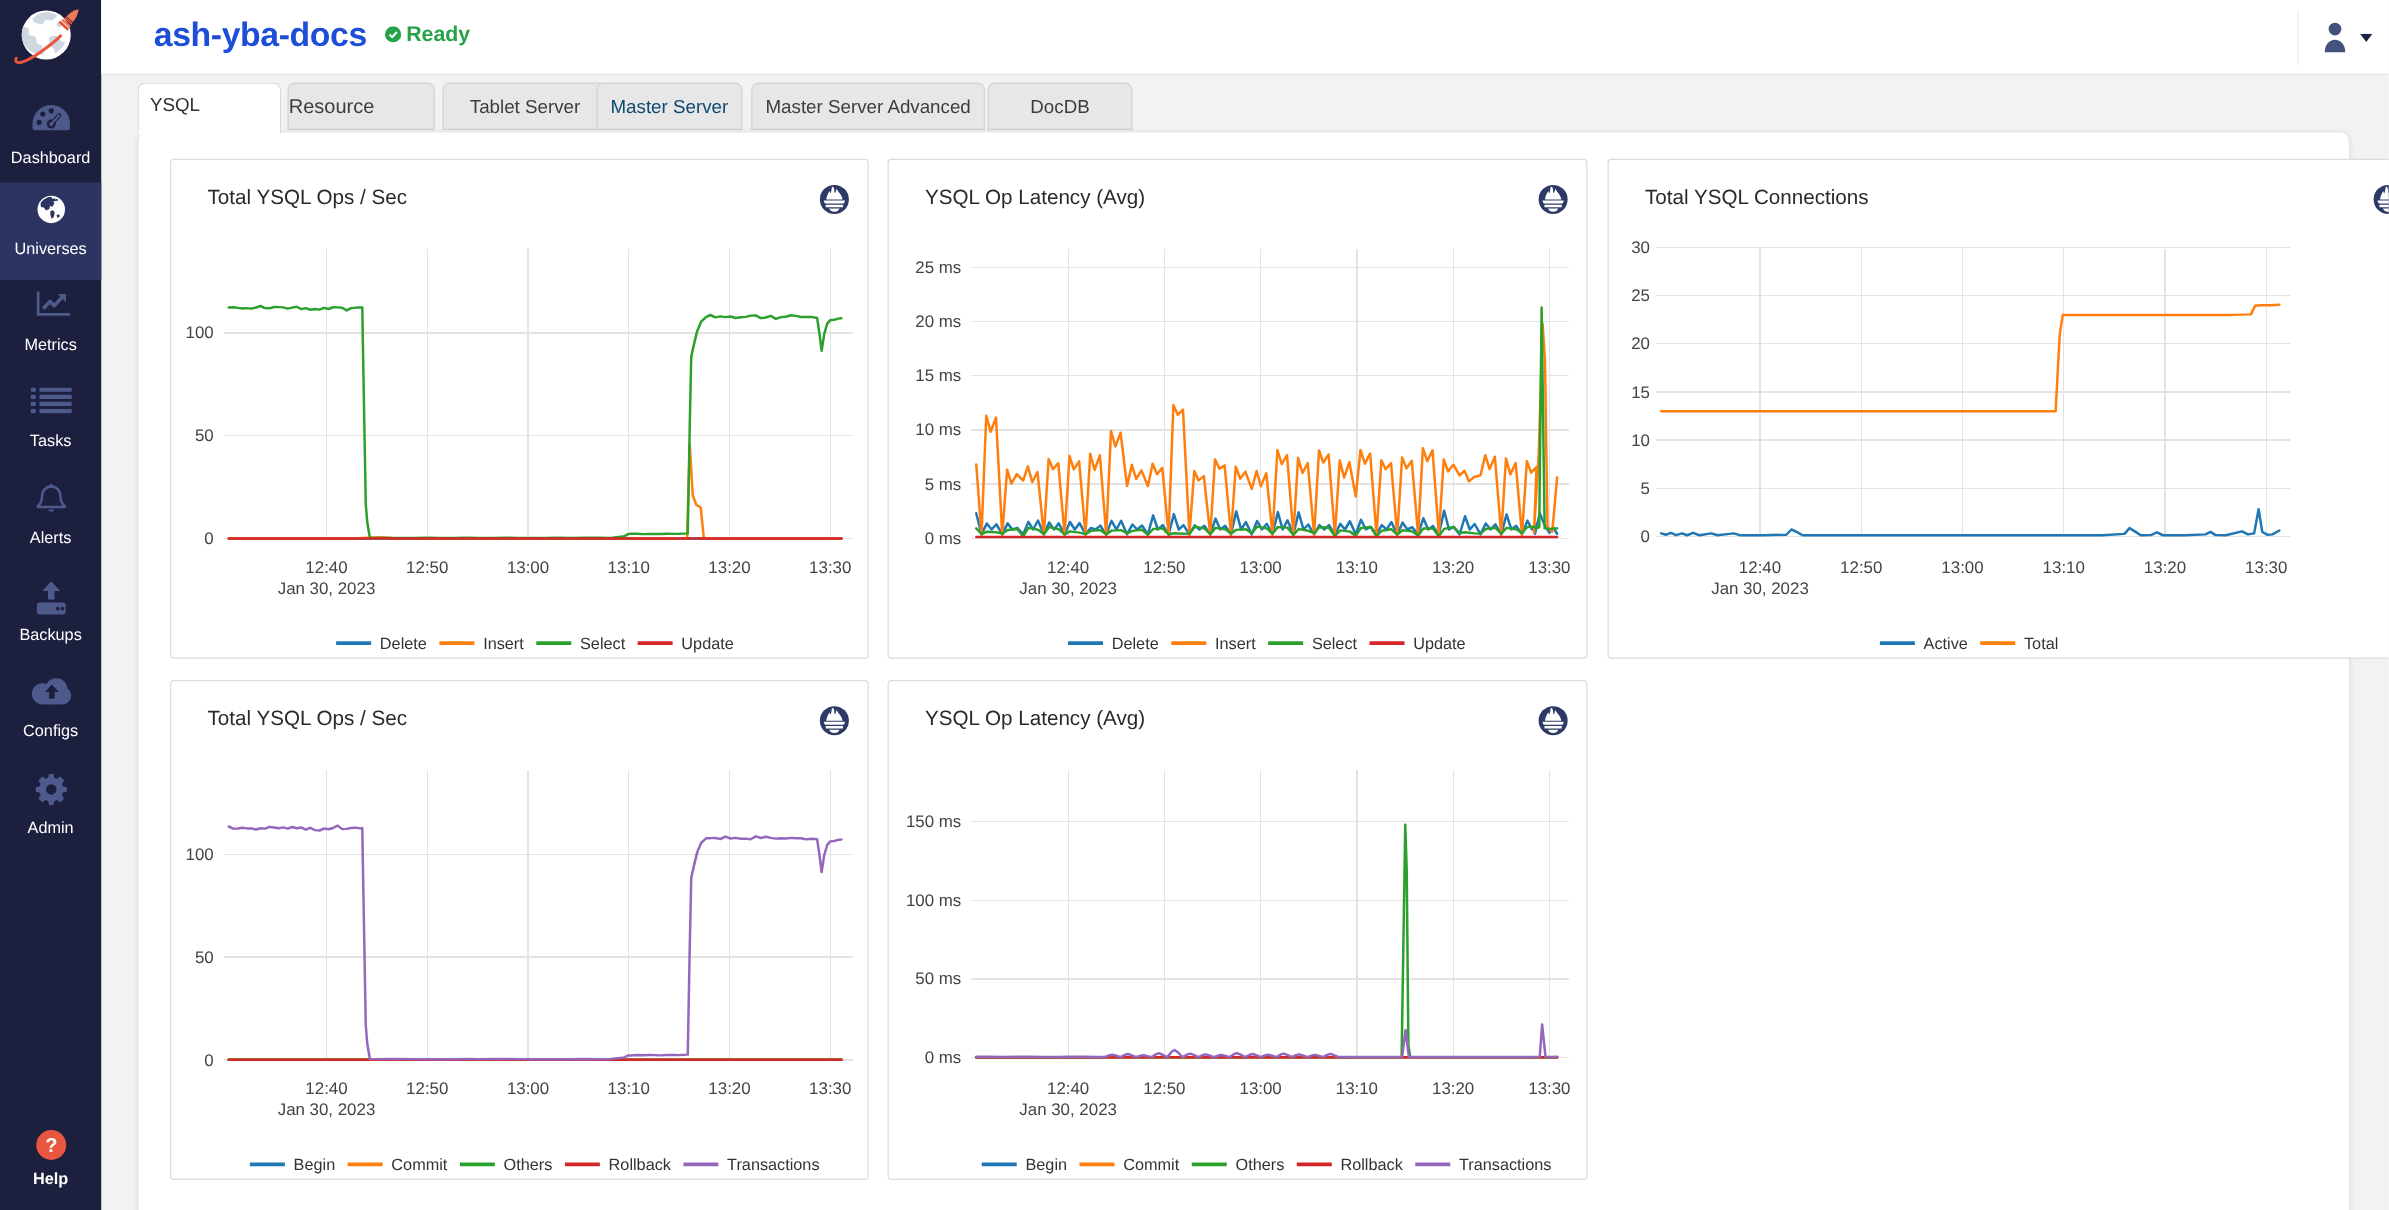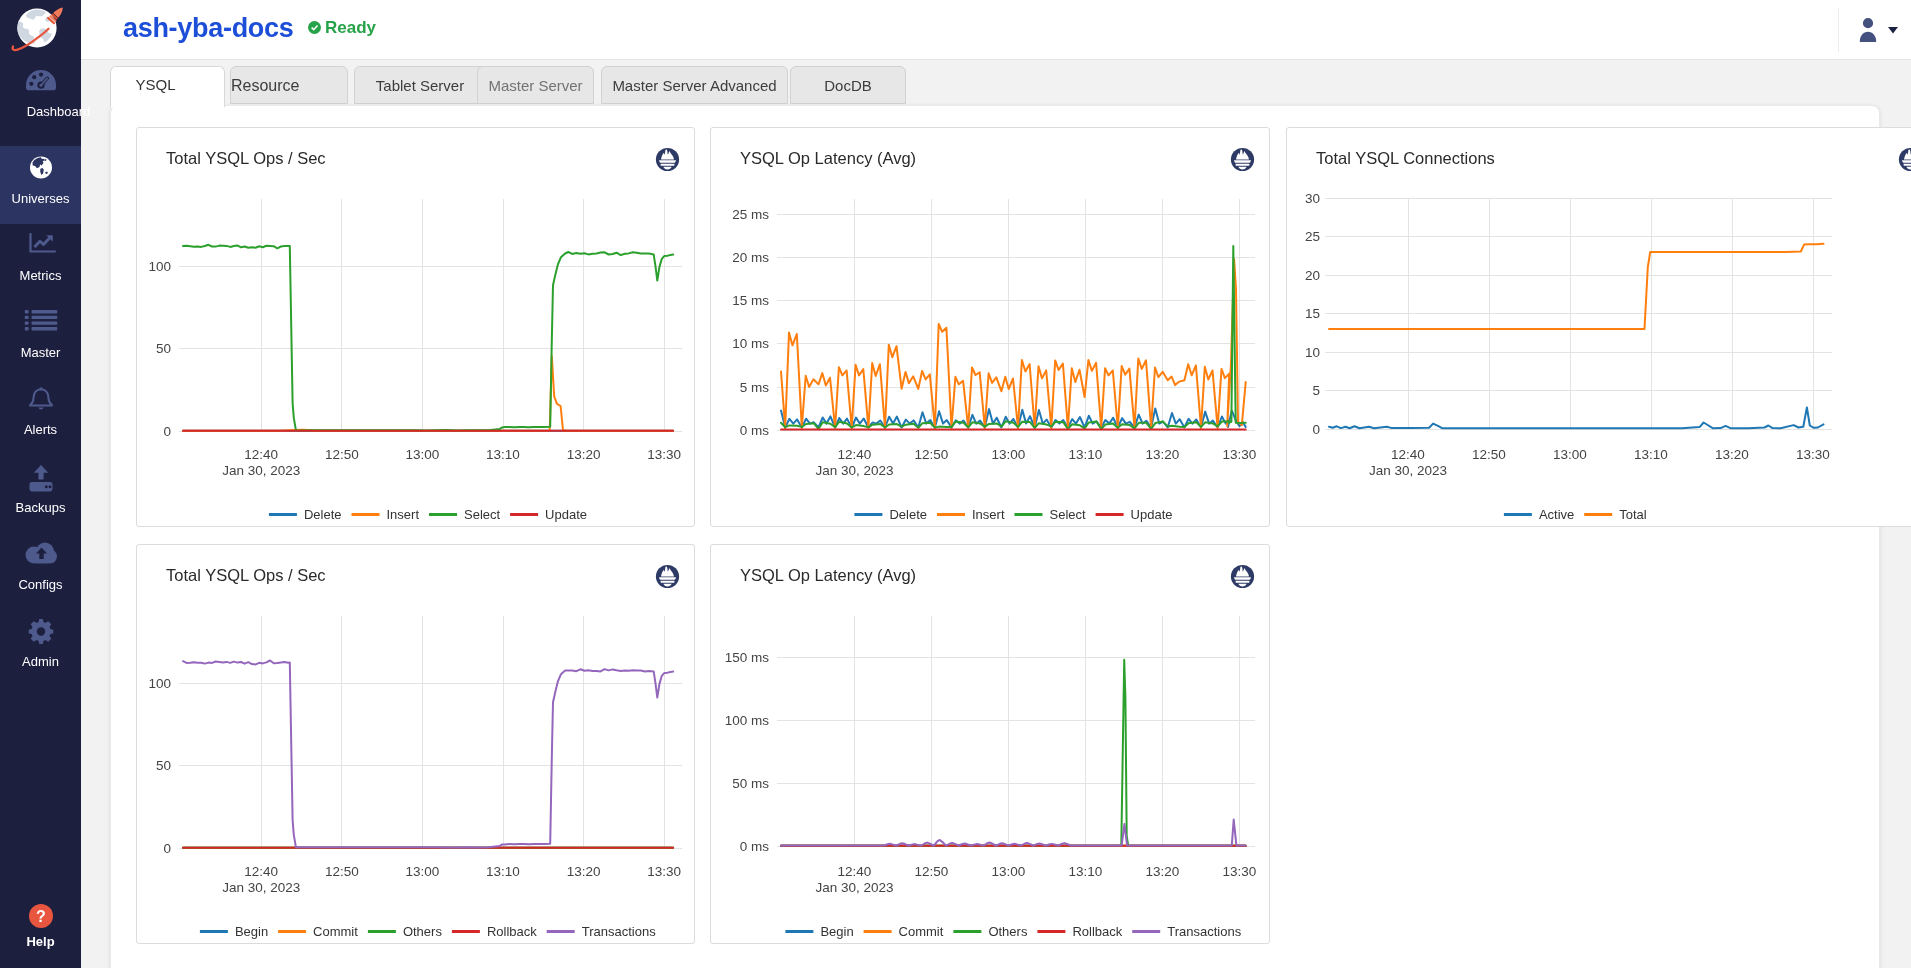--- a/index.html
+++ b/index.html
@@ -20,21 +20,21 @@
       <circle cx="45.5" cy="19.5" r="2.2"></circle>
     </g>
     <path d="M11 46.5c-1.2 2.6.4 4.4 4.6 3.2 5-1.5 13.2-6.5 20.9-12.5 3.6-2.8 7.5-6 10-8.5" fill="none" stroke="#e8563f" stroke-width="2.3" stroke-linecap="round"></path>
     <g transform="translate(54.5,14.5) rotate(42)">
       <path d="M0,-9.5 C2.6,-6 3.4,-2.5 3.4,1.2 L-3.4,1.2 C-3.4,-2.5 -2.6,-6 0,-9.5 Z" fill="#ef7a5a"></path>
       <rect x="-3.8" y="1.7" width="7.6" height="2.1" rx="1" fill="#e4502e"></rect>
       <rect x="-4.4" y="4.4" width="8.8" height="2.1" rx="1" fill="#ef7a5a"></rect>
       <rect x="-5.0" y="7.1" width="10" height="2.1" rx="1" fill="#e4502e"></rect>
     </g>
   </svg>
-  <div class="nav-item" style="top:59px;padding-left:18px;">
+  <div class="nav-item" style="top:73px;">
       <svg width="32" height="22" viewBox="0 0 32 22">
         <path d="M16 1a15 15 0 0 1 15 15v3q0 2.2-2.2 2.2H3.2Q1 21.2 1 19v-3A15 15 0 0 1 16 1z" fill="#4e5a8c"></path>
 <g fill="#1d1f3f">
           <circle cx="6.3" cy="14.8" r="2.1"></circle>
           <circle cx="9.2" cy="8.2" r="2.1"></circle>
           <circle cx="16" cy="5.6" r="2.1"></circle>
           <circle cx="16" cy="16.2" r="3.6"></circle>
         </g>
 <path d="M16 16.2 22.4 9.2" stroke="#1d1f3f" stroke-width="3.4" stroke-linecap="round"></path>
 <path d="M16 16.2 22.2 9.4" stroke="#4e5a8c" stroke-width="1.7" stroke-linecap="round"></path>
@@ -68,21 +68,21 @@
 <rect x="0" y="0" width="4.2" height="3.4" rx="1"></rect>
           <rect x="7" y="0" width="26" height="3.4" rx="1"></rect>
 <rect x="0" y="5.7" width="4.2" height="3.4" rx="1"></rect>
           <rect x="7" y="5.7" width="26" height="3.4" rx="1"></rect>
 <rect x="0" y="11.4" width="4.2" height="3.4" rx="1"></rect>
           <rect x="7" y="11.4" width="26" height="3.4" rx="1"></rect>
 <rect x="0" y="17.1" width="4.2" height="3.4" rx="1"></rect>
           <rect x="7" y="17.1" width="26" height="3.4" rx="1"></rect>
         </g>
       </svg>
-      <div class="lbl">Master</div>
+      <div class="lbl">Tasks</div>
     </div>
 <div class="nav-item" style="top:377px;">
       <svg width="26" height="25" viewBox="0 0 26 25">
         <path d="M13 2.2c4.6 0 7.4 3.6 7.4 8 0 5 2.2 6.6 3.3 7.6q.7.8-.3.8H2.6q-1 0-.3-.8c1.1-1 3.3-2.6 3.3-7.6 0-4.4 2.8-8 7.4-8z" fill="none" stroke="#4e5a8c" stroke-width="2"></path>
 <circle cx="13" cy="1.8" r="1.6" fill="#4e5a8c"></circle>
         <path d="M10.5 20.5a2.6 2.6 0 0 0 5 0z" fill="#4e5a8c"></path>
       </svg>
       <div class="lbl">Alerts</div>
     </div>
 <div class="nav-item" style="top:455px;">
@@ -138,29 +138,29 @@
       <path d="M2.8 25.5c0-5.8 3.6-9.8 8.2-9.8s8.2 4 8.2 9.8q0 .5-.5.5H3.3q-.5 0-.5-.5z" fill="#44507e"></path>
       <circle cx="11" cy="7.2" r="5.9" fill="#44507e" stroke="#fff" stroke-width="1.6"></circle>
     </svg>
   <svg width="10" height="7" viewBox="0 0 10 7" style="position:absolute;left:1807px;top:27px">
       <path d="M0 0h10L5 6.5z" fill="#1c2340"></path>
     </svg>
 </div>
 
 <div style="position:absolute;left:230px;top:66px;width:118px;height:38px;line-height:37px;text-align:left;font-size:16px;color:#3d3d3d;background:#e7e7e8;border:1px solid #d2d2d2;border-radius:6px 6px 0 0">Resource</div>
 <div style="position:absolute;left:354px;top:66px;width:132px;height:38px;line-height:37px;text-align:center;font-size:15px;color:#3d3d3d;background:#e7e7e8;border:1px solid #d2d2d2;border-radius:6px 6px 0 0">Tablet Server</div>
-<div style="position:absolute;left:477px;top:66px;width:117px;height:38px;line-height:37px;text-align:center;font-size:15px;color:#737373;background:#e7e7e8;border:1px solid #d2d2d2;border-radius:6px 6px 0 0">Master Server</div>
+<div style="position:absolute;left:477px;top:66px;width:117px;height:38px;line-height:37px;text-align:center;font-size:15px;color:#0c4a6e;background:#e7e7e8;border:1px solid #d2d2d2;border-radius:6px 6px 0 0">Master Server</div>
 <div style="position:absolute;left:601px;top:66px;width:187px;height:38px;line-height:37px;text-align:center;font-size:15px;color:#3d3d3d;background:#e7e7e8;border:1px solid #d2d2d2;border-radius:6px 6px 0 0">Master Server Advanced</div>
 <div style="position:absolute;left:790px;top:66px;width:116px;height:38px;line-height:37px;text-align:center;font-size:15px;color:#3d3d3d;background:#e7e7e8;border:1px solid #d2d2d2;border-radius:6px 6px 0 0">DocDB</div>
 
 <div style="position:absolute;left:110px;top:105px;width:1770px;height:875px;background:#fff;border-radius:8px;box-shadow:0 1px 4px rgba(0,0,0,.10);border:1px solid #e9e9e9"></div>
 
 <div style="position:absolute;left:110px;top:66px;width:115px;height:41px;background:#fff;border:1px solid #d8d8d8;border-bottom:none;border-radius:6px 6px 0 0"></div>
 <div style="position:absolute;left:111px;top:104px;width:113px;height:4px;background:#fff"></div>
-<div style="position:absolute;left:98px;top:66px;width:115px;height:38px;line-height:38px;text-align:center;font-size:15px;color:#333">YSQL</div>
+<div style="position:absolute;left:120px;top:66px;width:115px;height:38px;line-height:38px;font-size:15px;color:#333">YSQL</div>
 <div style="position:absolute;left:136px;top:127px;width:559px;height:400px;background:#fff;border:1px solid #dcdcdc;border-radius:3px">
 <div style="position:absolute;left:29px;top:21px;font-size:16.5px;color:#2a2a2a">Total YSQL Ops / Sec</div>
 <svg width="27" height="27" viewBox="0 0 27 27" style="position:absolute;right:13px;top:18px">
 <circle cx="13.5" cy="13.5" r="11.6" fill="#2e3a66"></circle>
 <path fill="#fff" d="M7.0,13.6 C7.3,10.9 8.4,8.9 9.6,6.8 L10.3,8.8 C11.0,7.6 11.3,5.6 11.4,4.0 Q12.1,3.1 12.7,3.6 L13.3,5.0 Q13.6,6.4 13.5,7.6 L14.0,8.5 C14.6,7.4 15.0,6.0 15.2,4.9 L16.2,6.6 C17.5,8.6 19.6,10.2 20.0,13.6 Z"></path>
 <path fill="#fff" d="M5.0,14.3 H22.0 C21.9,15.3 21.5,16.1 20.9,16.8 H6.1 C5.5,16.1 5.1,15.3 5.0,14.3 Z"></path>
 <rect x="6.6" y="17.7" width="13.8" height="2.0" rx=".4" fill="#fff"></rect>
 <path fill="#fff" d="M9.3,20.8 h8.4 C17.0,22.4 15.5,23.4 13.5,23.4 C11.5,23.4 10.0,22.4 9.3,20.8 Z"></path>
 </svg>
 <svg width="559" height="400" viewBox="0 0 559 400" style="position:absolute;left:0;top:0">

